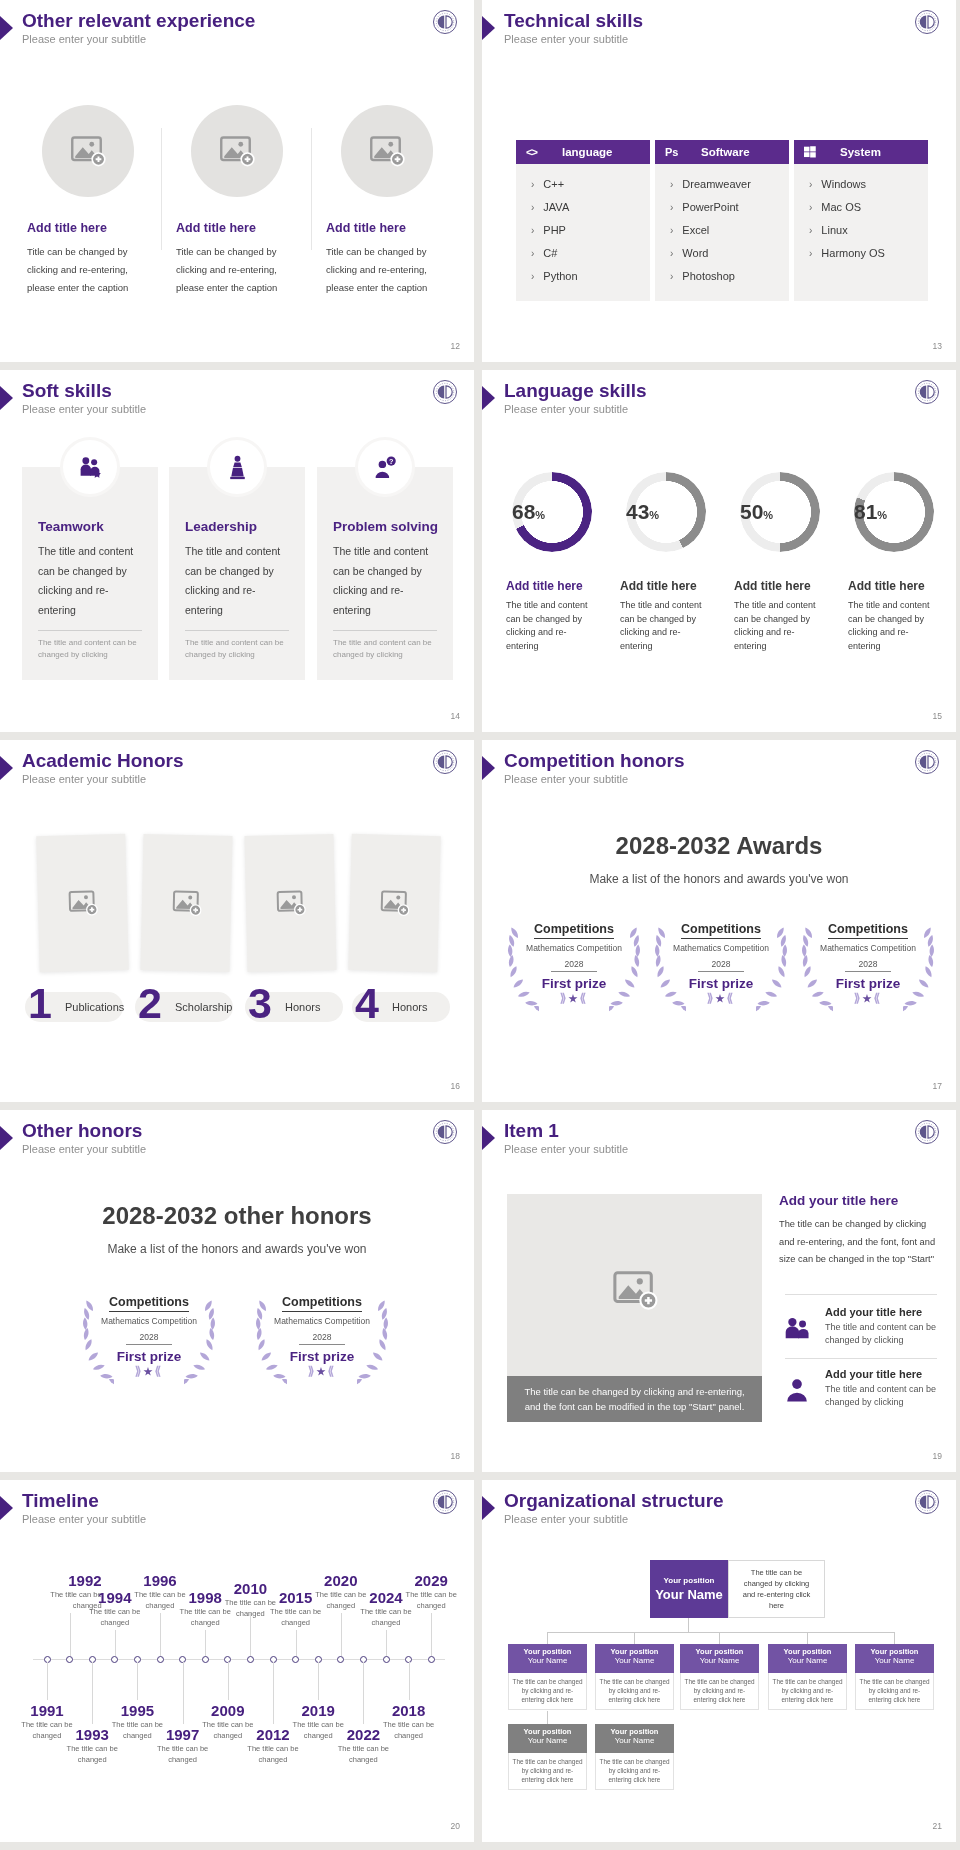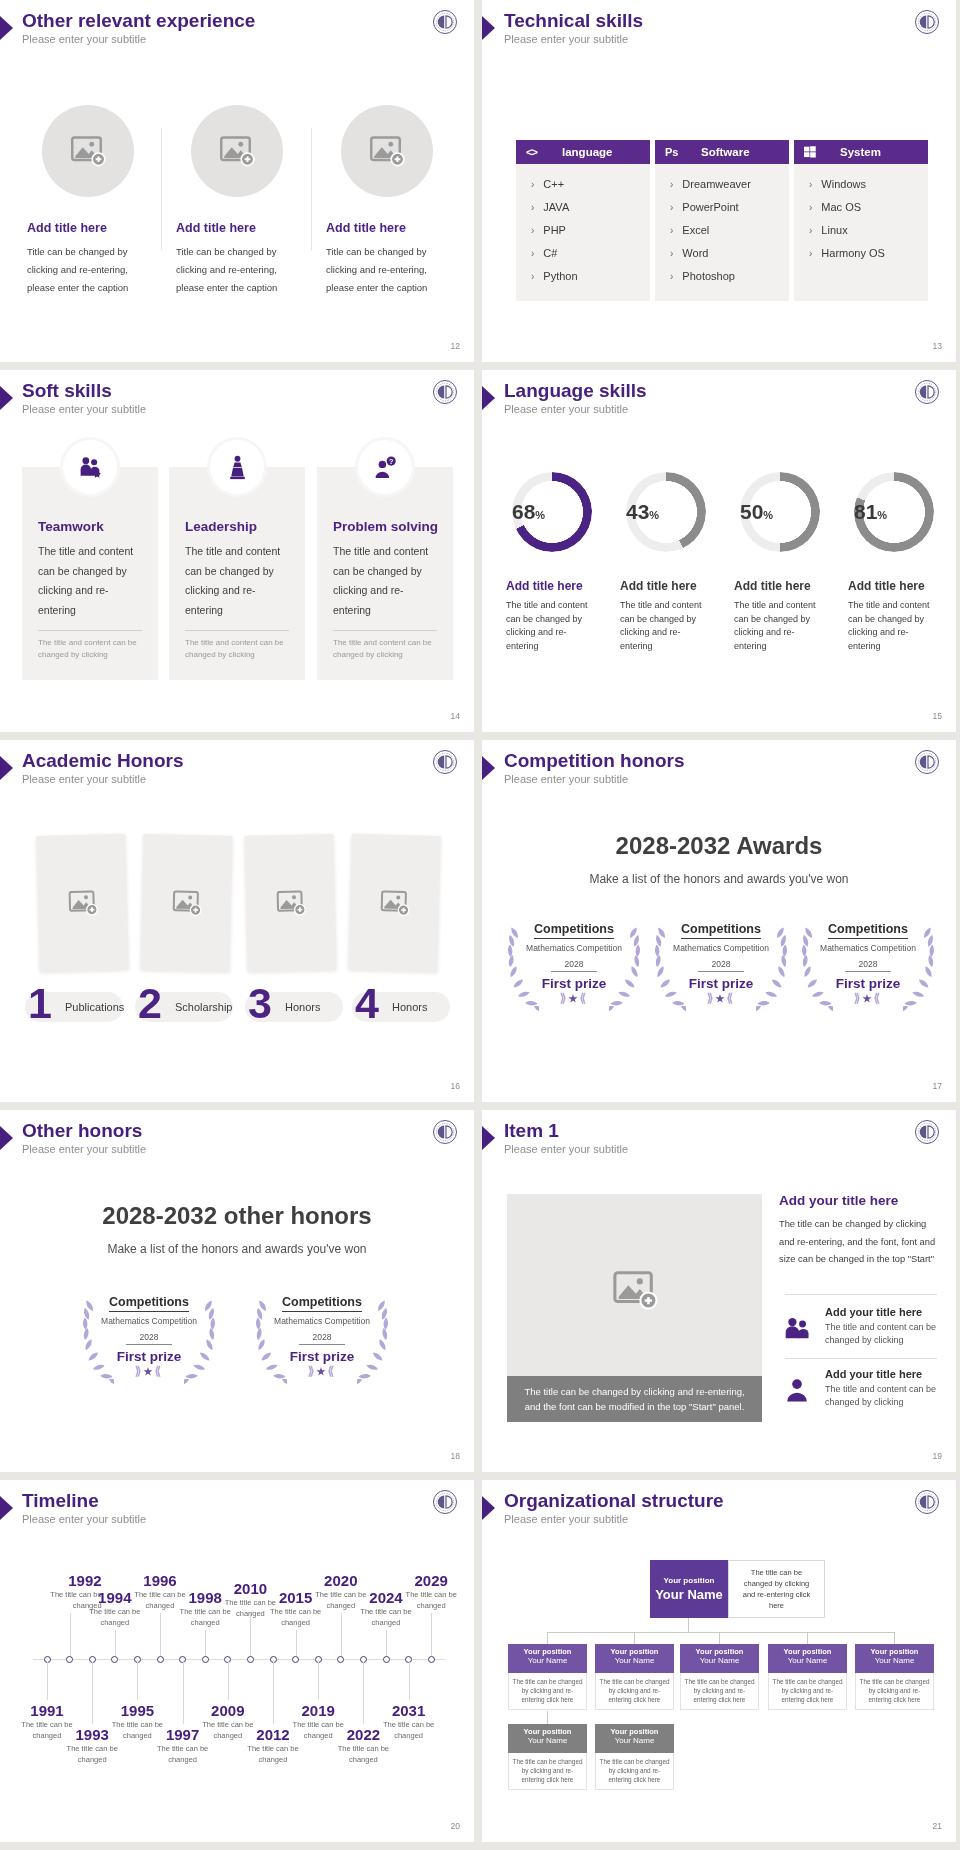--- a/index.html
+++ b/index.html
@@ -669,21 +669,21 @@
         </div>
         <div class="tl-dot" style="left: 382.5px; top: 175.5px;"></div>
         <div class="tl-conn" style="left: 386px; top: 150px; height: 26px;"></div>
         <div class="tl-label" style="left: 354px; top: 109px;">
           <div class="tl-year">2024</div>
           <div class="tl-note">The title can be changed</div>
         </div>
         <div class="tl-dot" style="left: 405.1px; top: 175.5px;"></div>
         <div class="tl-conn" style="left: 408.6px; top: 182px; height: 38px;"></div>
         <div class="tl-label" style="left: 376.6px; top: 222px;">
-          <div class="tl-year">2031</div>
+          <div class="tl-year">2018</div>
           <div class="tl-note">The title can be changed</div>
         </div>
         <div class="tl-dot" style="left: 427.7px; top: 175.5px;"></div>
         <div class="tl-conn" style="left: 431.2px; top: 133px; height: 43px;"></div>
         <div class="tl-label" style="left: 399.2px; top: 92px;">
           <div class="tl-year">2029</div>
           <div class="tl-note">The title can be changed</div>
         </div>
       </div>
     <div class="pagenum">20</div>

